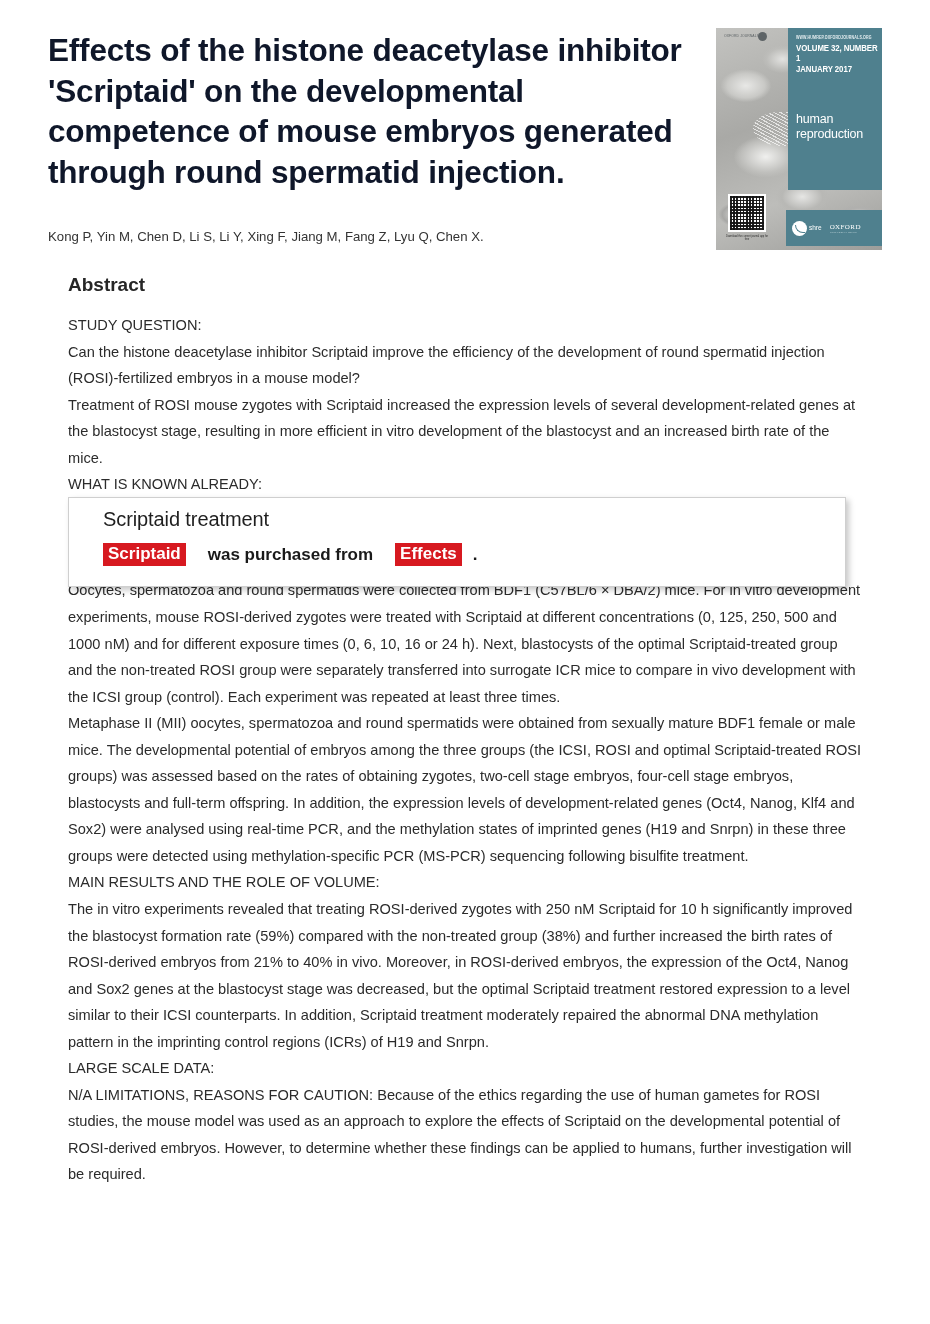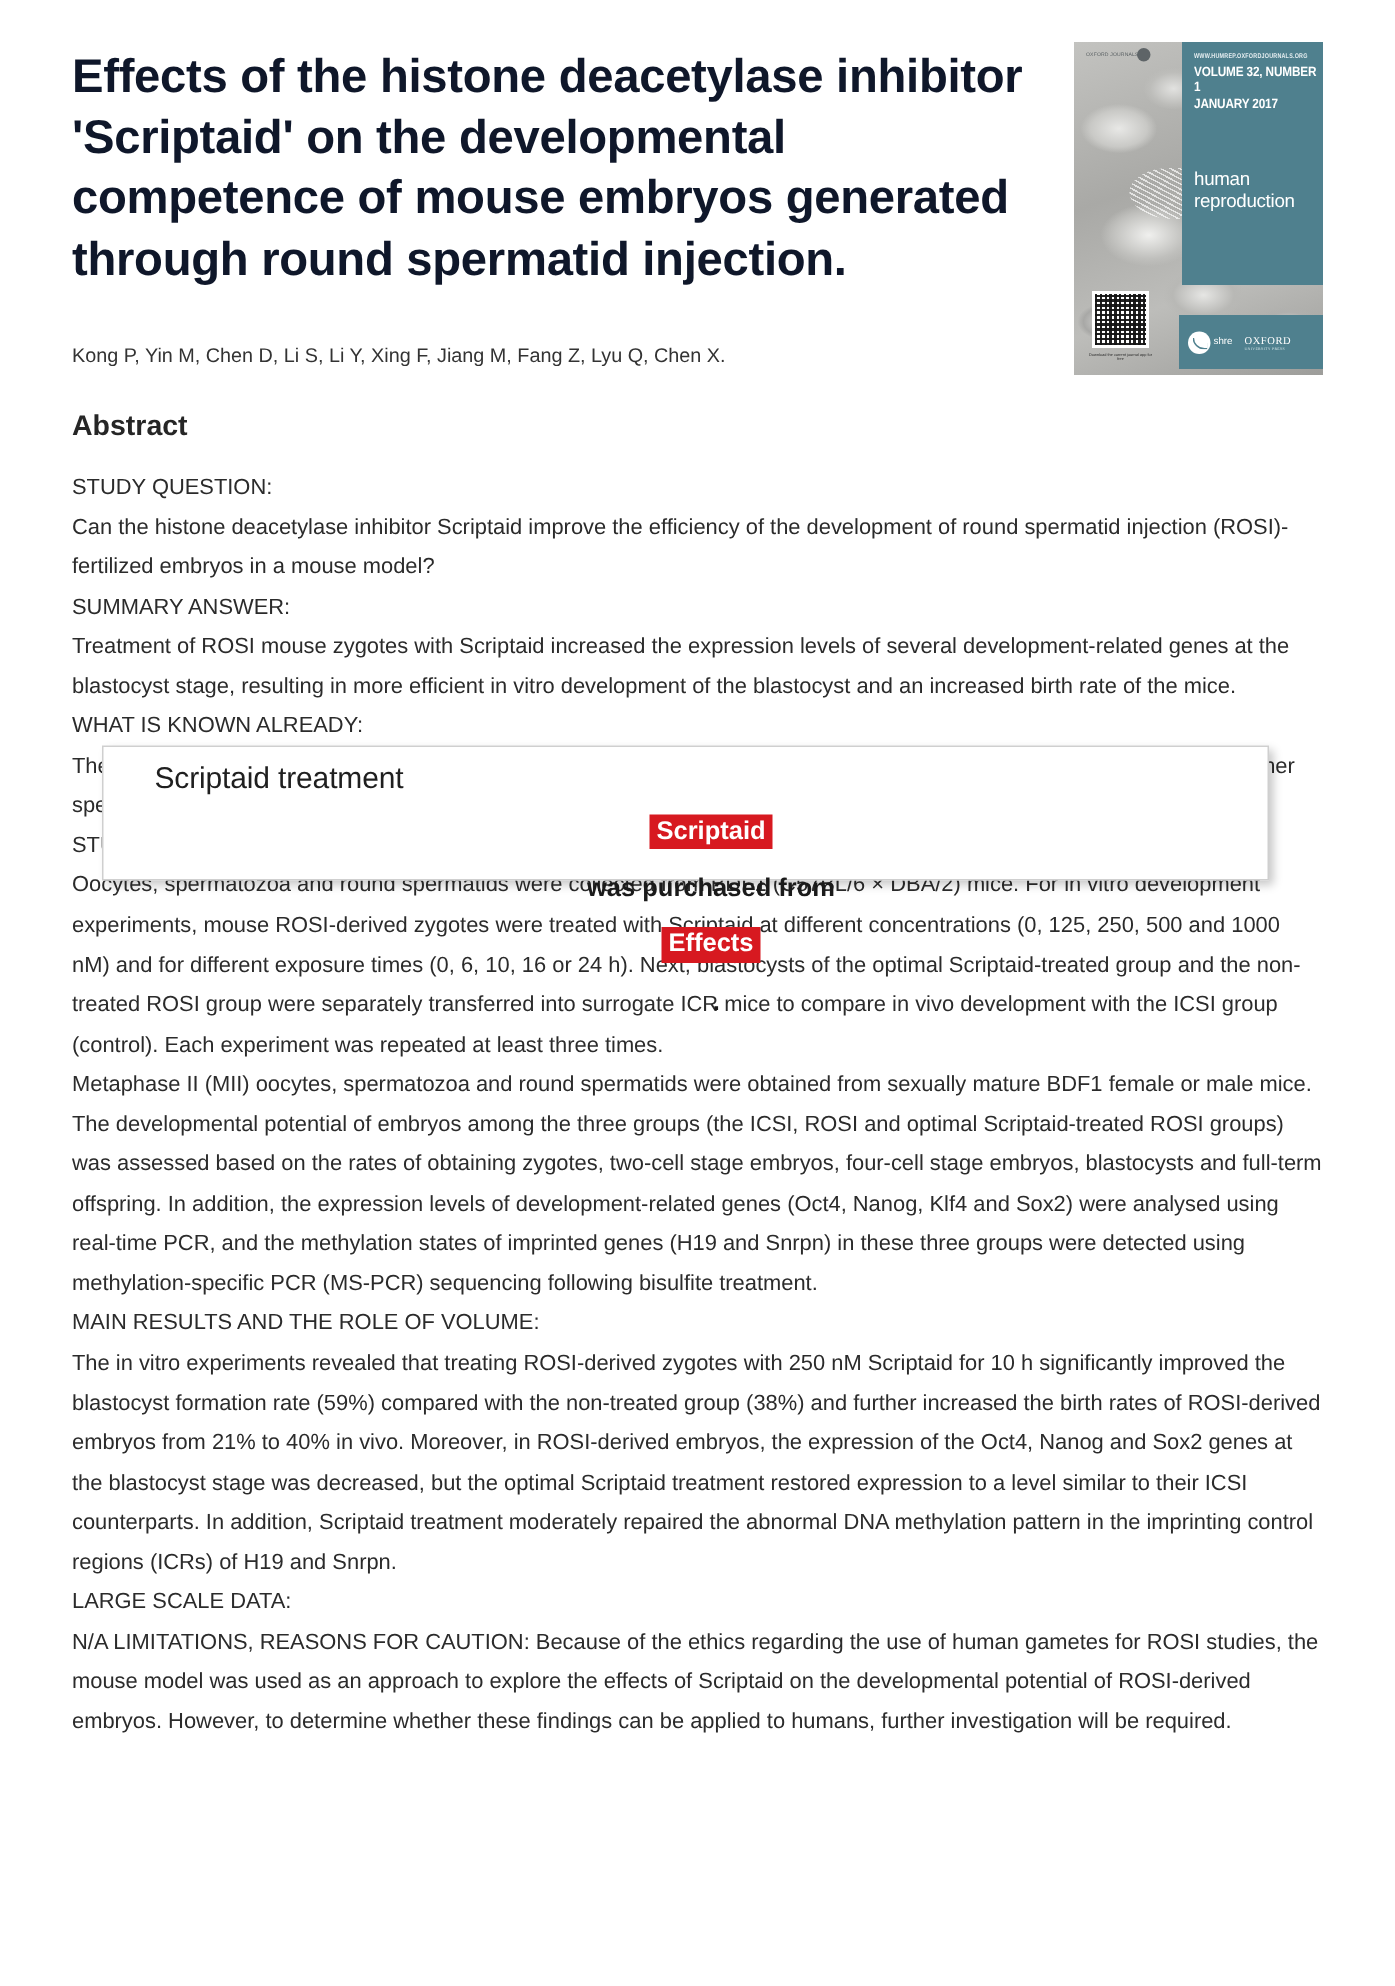--- a/index.html
+++ b/index.html
@@ -140,21 +140,21 @@
     width:9px; height:7px;
     border:1.4px solid #4f808e; border-top:none; border-right:none;
     border-radius:0 0 0 8px;
   }
   .eshre-text { color:#ffffff; font-size:6.5px; line-height:1; }
   .oxford { margin-left:4px; color:#ffffff; font-family:"Liberation Serif", serif;}
   .oxford-main { font-size:7px; letter-spacing:.4px; display:block;}
   .oxford-sub { font-size:2.6px; letter-spacing:.2px; display:block; color:#cfe0e4;}
 
   
-  .abstract { padding:0 48px; margin-top:28px; }
+  .abstract { padding:0 68px; margin-top:28px; }
   .abstract h2 {
     font-size:19px; font-weight:bold; color:#262626;
     margin:0 0 16px 0;
   }
   .ab-label, .ab-para {
     font-size:14.6px;
     line-height:1.82;
     color:#2b2b2b;
     margin:0;
     max-width:838px;
@@ -179,23 +179,22 @@
     margin:0;
     letter-spacing:-.1px;
   }
   .popup-line {
     margin:12px 0 0 0;
     font-size:17px;
     font-weight:bold;
     color:#1a1a1a;
     display:flex;
     align-items:center;
-    gap:16px;
+    gap:4px;
     white-space:nowrap;
-    flex-direction:column;
   }
   .hl {
     background:#d71920;
     color:#ffffff;
     font-weight:bold;
     padding:1px 5px 2px 5px;
     display:inline-block;
     line-height:1.2;
   }
   .popup-mid { padding:0 18px; }
@@ -241,21 +240,20 @@
   <div class="header">
     <h1 class="title">Effects of the histone deacetylase inhibitor 'Scriptaid' on the developmental competence of mouse embryos generated through round spermatid injection.</h1>
     <div class="authors">Kong P, Yin M, Chen D, Li S, Li Y, Xing F, Jiang M, Fang Z, Lyu Q, Chen X.</div>
   </div>
 
   <div class="abstract">
     <h2>Abstract</h2>
     <div id="abstract-body">
         <p class="ab-label">STUDY QUESTION:</p>
         <p class="ab-para">Can the histone deacetylase inhibitor Scriptaid improve the efficiency of the development of round spermatid injection (ROSI)-fertilized embryos in a mouse model?</p>
-        <p class="ab-label">SUMMARY ANSWER:</p>
         <p class="ab-para">Treatment of ROSI mouse zygotes with Scriptaid increased the expression levels of several development-related genes at the blastocyst stage, resulting in more efficient in vitro development of the blastocyst and an increased birth rate of the mice.</p>
         <p class="ab-label">WHAT IS KNOWN ALREADY:</p>
         <p class="ab-para">The full-term development of embryos derived through ROSI is significantly lower than that following ICSI in humans and other species.</p>
         <p class="ab-label">STUDY DESIGN, SIZE, DURATION:</p>
         <p class="ab-para">Oocytes, spermatozoa and round spermatids were collected from BDF1 (C57BL/6 × DBA/2) mice. For in vitro development experiments, mouse ROSI-derived zygotes were treated with Scriptaid at different concentrations (0, 125, 250, 500 and 1000 nM) and for different exposure times (0, 6, 10, 16 or 24 h). Next, blastocysts of the optimal Scriptaid-treated group and the non-treated ROSI group were separately transferred into surrogate ICR mice to compare in vivo development with the ICSI group (control). Each experiment was repeated at least three times.</p>
         <p class="ab-para">Metaphase II (MII) oocytes, spermatozoa and round spermatids were obtained from sexually mature BDF1 female or male mice. The developmental potential of embryos among the three groups (the ICSI, ROSI and optimal Scriptaid-treated ROSI groups) was assessed based on the rates of obtaining zygotes, two-cell stage embryos, four-cell stage embryos, blastocysts and full-term offspring. In addition, the expression levels of development-related genes (Oct4, Nanog, Klf4 and Sox2) were analysed using real-time PCR, and the methylation states of imprinted genes (H19 and Snrpn) in these three groups were detected using methylation-specific PCR (MS-PCR) sequencing following bisulfite treatment.</p>
         <p class="ab-label">MAIN RESULTS AND THE ROLE OF VOLUME:</p>
         <p class="ab-para">The in vitro experiments revealed that treating ROSI-derived zygotes with 250 nM Scriptaid for 10 h significantly improved the blastocyst formation rate (59%) compared with the non-treated group (38%) and further increased the birth rates of ROSI-derived embryos from 21% to 40% in vivo. Moreover, in ROSI-derived embryos, the expression of the Oct4, Nanog and Sox2 genes at the blastocyst stage was decreased, but the optimal Scriptaid treatment restored expression to a level similar to their ICSI counterparts. In addition, Scriptaid treatment moderately repaired the abnormal DNA methylation pattern in the imprinting control regions (ICRs) of H19 and Snrpn.</p>
         <p class="ab-label">LARGE SCALE DATA:</p>
         <p class="ab-para">N/A LIMITATIONS, REASONS FOR CAUTION: Because of the ethics regarding the use of human gametes for ROSI studies, the mouse model was used as an approach to explore the effects of Scriptaid on the developmental potential of ROSI-derived embryos. However, to determine whether these findings can be applied to humans, further investigation will be required.</p>

